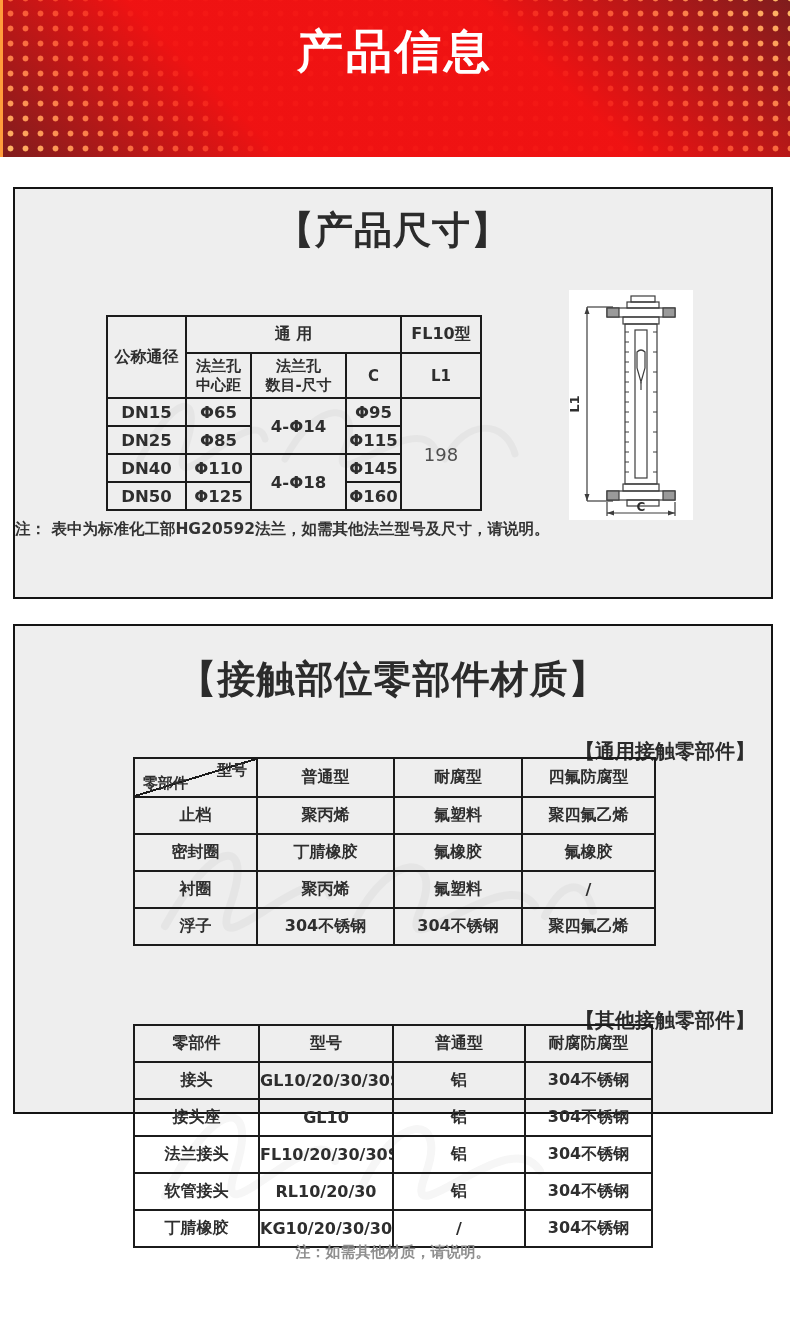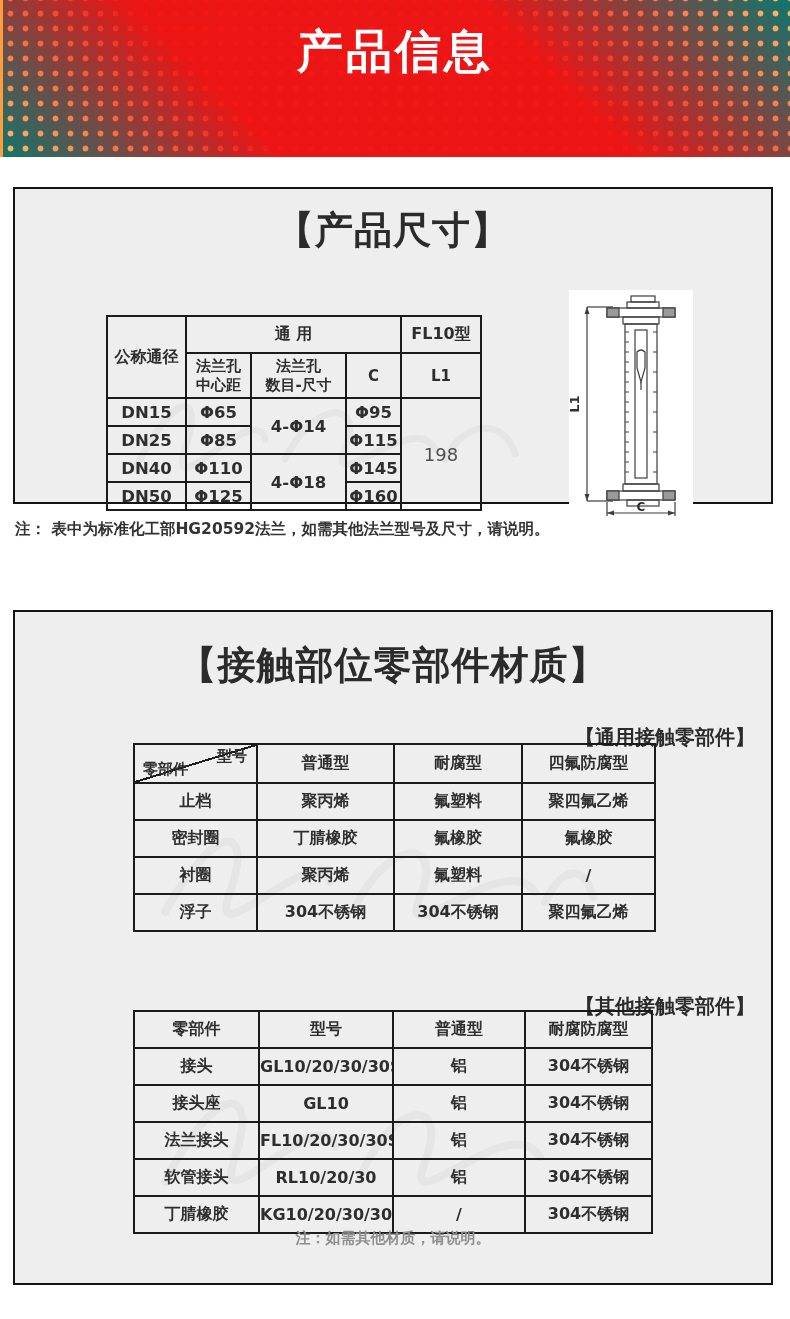--- a/index.html
+++ b/index.html
@@ -2,34 +2,34 @@
 <html><head>
 <meta charset="utf-8">
 <style>
   html,body{margin:0;padding:0;}
   body{
     width:790px;height:1319px;background:#ffffff;
     font-family:"DejaVu Sans","Liberation Sans",sans-serif;
     color:#2d2d2d;position:relative;overflow:hidden;
   }
   
-  .banner{position:relative;height:157px;background:#0f766e;overflow:hidden;}
+  .banner{position:relative;height:157px;background:#7f1d1d;overflow:hidden;}
   .dots-layer{position:absolute;inset:0;
     background-image:radial-gradient(circle,#ffc06a 0 2.6px,rgba(255,192,106,0) 3.3px);
     background-size:15px 15px;background-position:3px 6px;}
   .fade-layer{position:absolute;inset:0;
     background:linear-gradient(45deg,rgba(243,18,18,0) 0%,rgba(243,18,18,.97) 30%,rgba(243,18,18,.97) 67%,rgba(243,18,18,0) 100%);}
   .left-strip{position:absolute;left:0;top:0;bottom:0;width:3px;background:#ff9d3c;}
   .banner-text{position:absolute;inset:0;text-align:center;color:#fff;}
   .banner-title{margin:26px 0 0;font-size:46px;font-weight:bold;letter-spacing:3px;line-height:1.1;}
   .banner-subtitle{margin:8px 0 0;font-size:22px;font-weight:400;letter-spacing:1px;}
   
   .box{position:absolute;left:13px;width:760px;background:#eeeeee;border:2px solid #141414;box-sizing:border-box;}
-  #box-dimensions{top:187px;height:317px;}
-  #box-materials{top:610px;height:675px;}
+  #box-dimensions{top:187px;height:412px;}
+  #box-materials{top:624px;height:490px;}
   .section-title{position:absolute;left:0;right:0;text-align:center;
     font-size:38px;font-weight:600;color:#2b2b2b;letter-spacing:1px;margin:0;}
   .sub-title{position:absolute;left:0;right:0;text-align:right;
     font-size:20px;font-weight:bold;color:#2b2b2b;margin:16px;}
   
   table{border-collapse:collapse;table-layout:fixed;position:absolute;}
   td,th{border:2px solid #1b1b1b;text-align:center;vertical-align:middle;
     font-weight:bold;color:#2e2e2e;padding:0;overflow:hidden;}
   .two-line{white-space:pre-line;line-height:1.25;}
   

